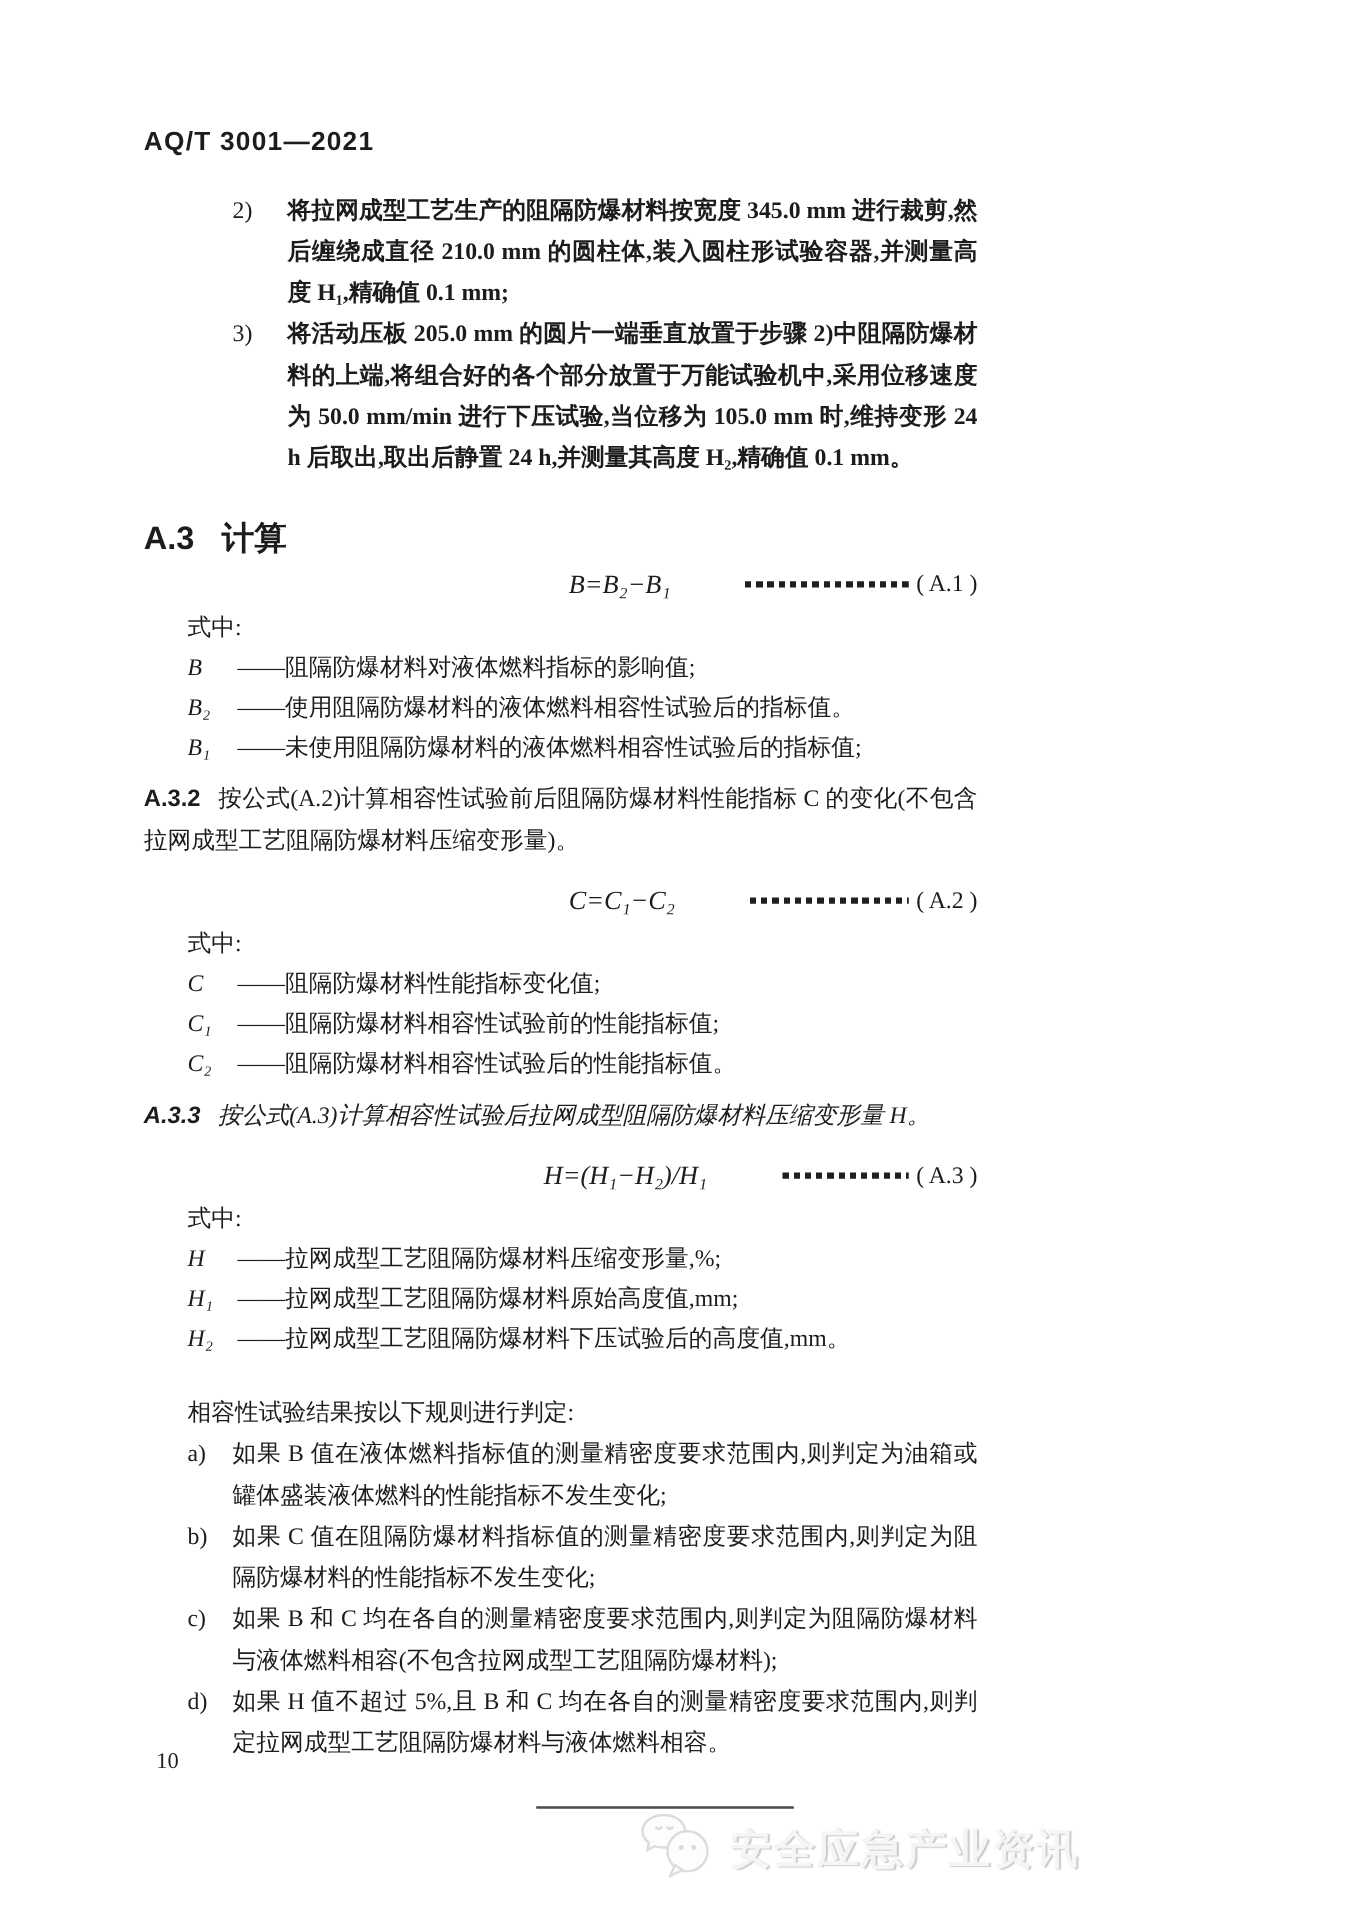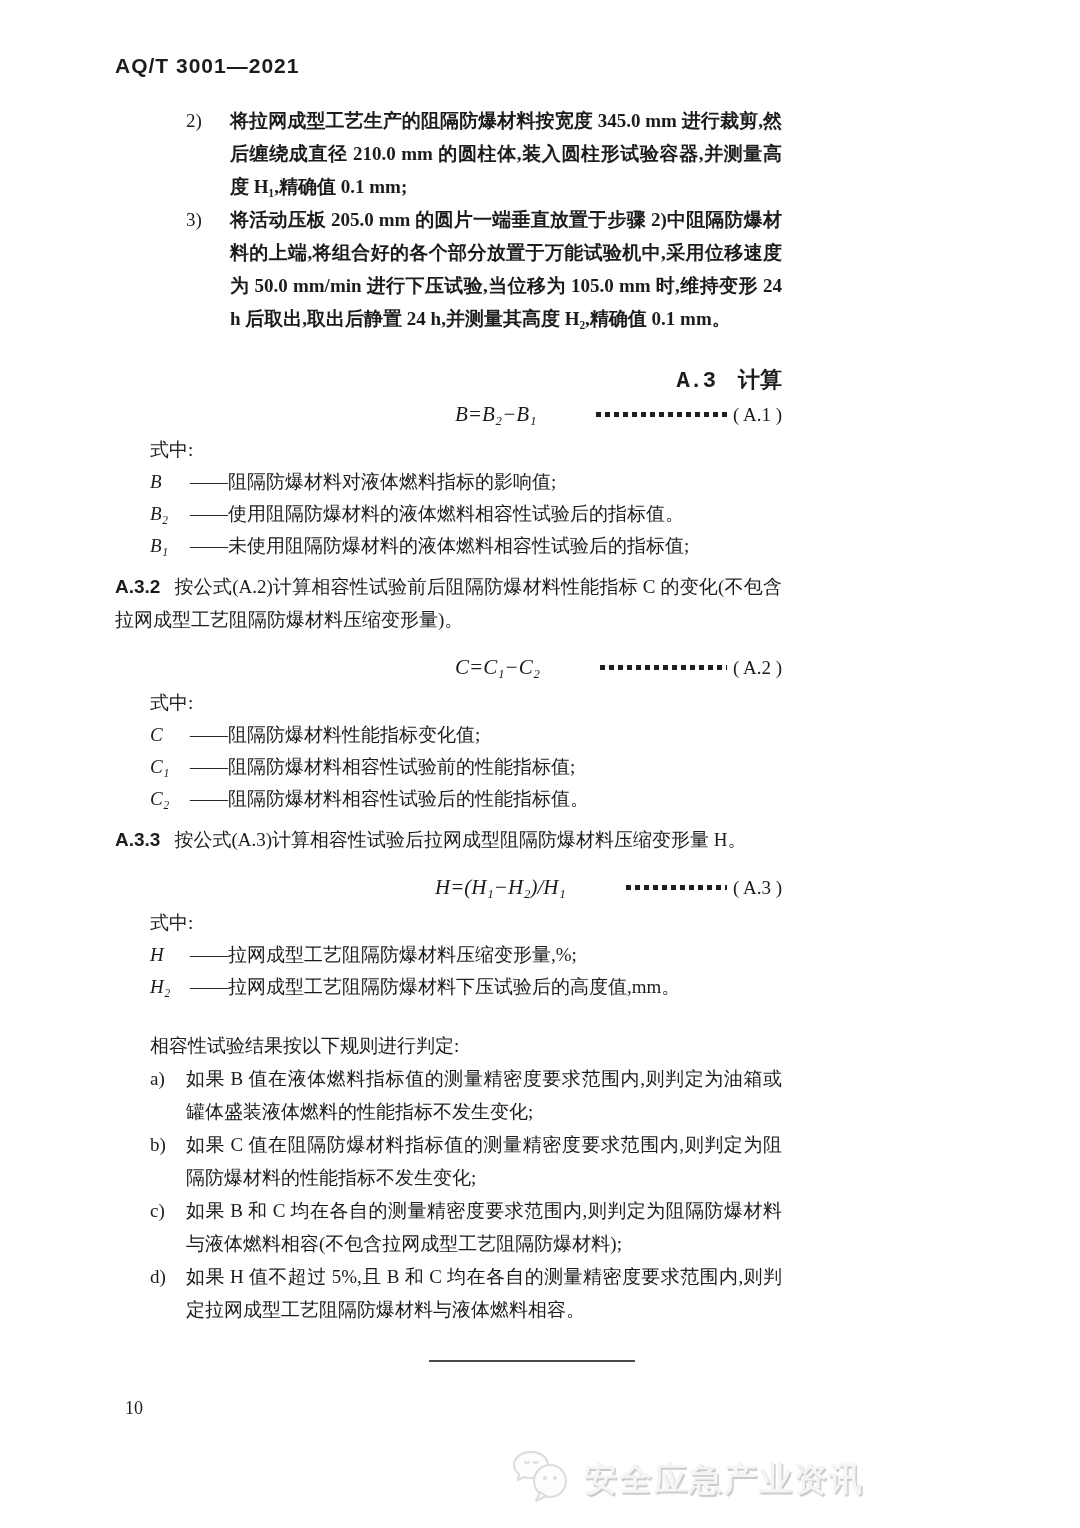--- a/index.html
+++ b/index.html
@@ -4,41 +4,40 @@
 <style>
   html,body{margin:0;padding:0;background:#ffffff;}
   .page{
     position:relative;
     width:902px;height:1528px;
     background:#ffffff;
     font-family:"Liberation Serif","DejaVu Serif",serif;
     color:#1c1c1c;
     overflow:hidden;
     box-sizing:border-box;
-    padding:54px 120px 0 115px;
+    padding:102px 120px 0 115px;
   }
   
   .doc-header{
     font-family:"Liberation Sans","DejaVu Sans",sans-serif;
     font-weight:bold;
     font-size:21px;
     letter-spacing:1px;
   }
   
   .steps{margin-top:26px;}
   .step{display:flex;font-size:19px;line-height:33px;}
   .step-num{width:44px;margin-left:71px;flex:0 0 auto;}
   .step-text{flex:1;text-align:justify;font-weight:bold;}
   
   .sec-heading{
     margin-top:30px;
     font-weight:bold;
-    font-size:22px;
-    font-family:Liberation Mono, monospace;
-    text-align:right;
+    font-size:26px;
+    font-family:Liberation Sans, sans-serif;
   }
   .sec-heading .sec-num{margin-right:22px;}
   
   .clause{margin-top:26px;font-size:19px;line-height:33px;text-align:justify;}
   .clause-label{font-weight:bold;font-family:"Liberation Sans","DejaVu Sans",sans-serif;margin-right:14px;}
   
   .formula-row{display:flex;align-items:center;margin:7px 0 6px 0;}
   .formula-spacer{flex:0 0 340px;}
   .formula{font-style:italic;font-size:21px;white-space:nowrap;}
   .leader-dots{
@@ -140,33 +139,37 @@
   </div>
   <div class="def-row">
     <span class="def-symbol">C₁</span>
     <span class="def-desc">——阻隔防爆材料相容性试验前的性能指标值;</span>
   </div>
   <div class="def-row">
     <span class="def-symbol">C₂</span>
     <span class="def-desc">——阻隔防爆材料相容性试验后的性能指标值。</span>
   </div>
 
-  <p class="clause" style="margin-top:8px;">
+  <p class="clause" style="margin-top:8px;font-style:italic;">
     <span class="clause-label">A.3.3</span><span>按公式(A.3)计算相容性试验后拉网成型阻隔防爆材料压缩变形量 H。</span>
   </p>
   <div class="formula-row">
     <span class="formula-spacer" style="flex-basis:320px;"></span>
     <span class="formula">H=(H₁−H₂)/H₁</span>
     <span class="leader-dots"></span>
     <span class="formula-no">( A.3 )</span>
   </div>
   <div class="where">式中:</div>
   <div class="def-row">
     <span class="def-symbol">H</span>
     <span class="def-desc">——拉网成型工艺阻隔防爆材料压缩变形量,%;</span>
+  </div>
+  <div class="def-row">
+    <span class="def-symbol">H₁</span>
+    <span class="def-desc">——拉网成型工艺阻隔防爆材料原始高度值,mm;</span>
   </div>
   <div class="def-row">
     <span class="def-symbol">H₂</span>
     <span class="def-desc">——拉网成型工艺阻隔防爆材料下压试验后的高度值,mm。</span>
   </div>
 
 
   <div class="intro">相容性试验结果按以下规则进行判定:</div>
 
   <div class="rule">

